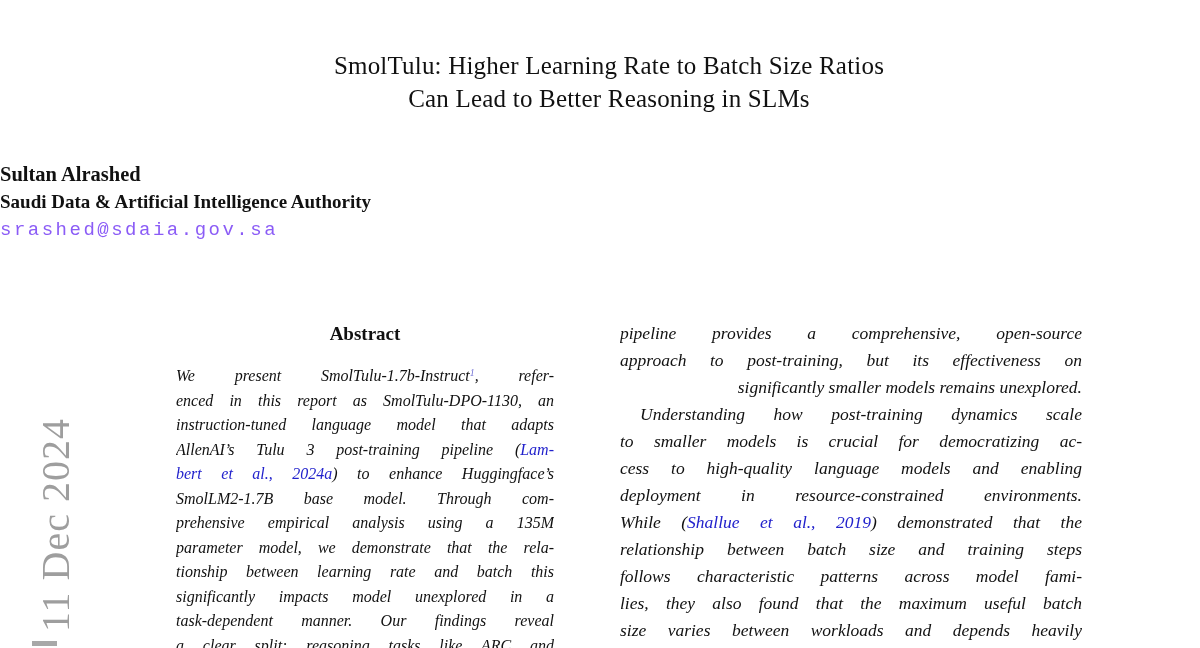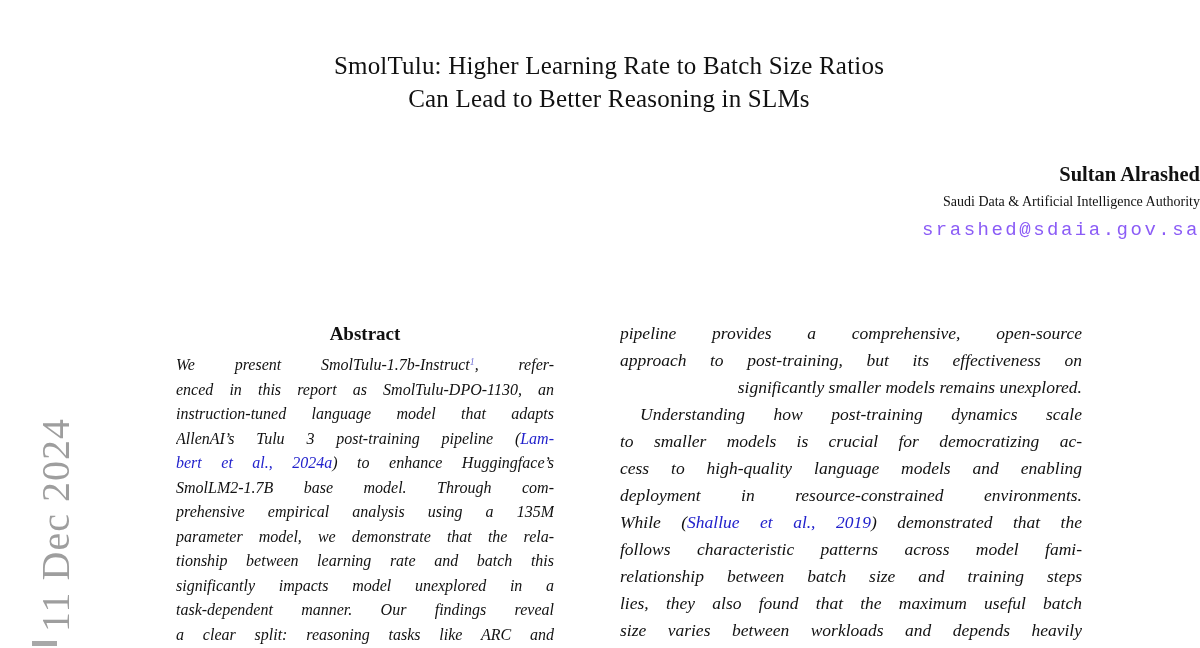--- a/index.html
+++ b/index.html
@@ -20,24 +20,24 @@
   }
   
   .paper-title{
     position:absolute;top:49px;left:0;width:100%;
     text-align:center;font-weight:normal;font-size:25px;line-height:33px;
     letter-spacing:.2px;
     margin-left:9px;
   }
   
   .author-block{
-    position:absolute;top:160px;left:0;width:100%;text-align:right;
+    position:absolute;top:160px;left:0;width:100%;text-align:left;
   }
   .author-name{font-size:20.5px;font-weight:bold;line-height:28px;}
-  .author-affil{font-size:14px;line-height:28px;}
+  .author-affil{font-size:19px;line-height:28px;font-weight:bold;}
   .author-email{
     font-family:"Liberation Mono","DejaVu Sans Mono",monospace;
     font-size:19px;line-height:28px;letter-spacing:2.5px;color:#8b5cf6;
   }
   
   .watermark{
     position:absolute;left:55px;top:525px;
     transform:translate(-50%,-50%) rotate(-90deg);
     white-space:nowrap;
     font-size:40px;color:var(--wmark);
@@ -45,21 +45,21 @@
   }
   .watermark-cut{
     position:absolute;left:32px;top:641px;width:25px;height:5px;
     background:#a8a8a8;
   }
   
   .abstract-col{position:absolute;left:158px;top:322px;width:462px;}
   .abstract-inner{margin-left:18px;width:378px;}
   .abstract-heading{
     text-align:center;font-weight:bold;font-size:19px;line-height:24px;
-    margin-bottom:7px;
+    margin-bottom:18px;
   }
   .abstract-body{font-size:16px;}
   .abstract-body .tline{height:24.5px;line-height:24.5px;}
   .right-col{
     position:absolute;left:620px;top:320px;width:462px;font-size:17.5px;
   }
   .right-col .tline{height:27px;line-height:27px;}
   
   .tline{
     overflow:hidden;text-align:justify;white-space:normal;font-style:italic;
@@ -115,19 +115,19 @@
 
   <div class="right-col">
       <div class="tline"><span>pipeline provides a comprehensive, open-source</span></div>
       <div class="tline"><span>approach to post-training, but its effectiveness on</span></div>
       <div class="tline nojust"><span>significantly smaller models remains unexplored.</span></div>
       <div class="tline indent"><span>Understanding how post-training dynamics scale</span></div>
       <div class="tline"><span>to smaller models is crucial for democratizing ac-</span></div>
       <div class="tline"><span>cess to high-quality language models and enabling</span></div>
       <div class="tline"><span>deployment in resource-constrained environments.</span></div>
       <div class="tline"><span>While (</span><span class="cite">Shallue et al., 2019</span><span>) demonstrated that the</span></div>
+      <div class="tline"><span>relationship between batch size and training steps</span></div>
       <div class="tline"><span>follows characteristic patterns across model fami-</span></div>
-      <div class="tline"><span>relationship between batch size and training steps</span></div>
       <div class="tline"><span>lies, they also found that the maximum useful batch</span></div>
       <div class="tline"><span>size varies between workloads and depends heavily</span></div>
     </div>
 
 </div>
 
 </body></html>

